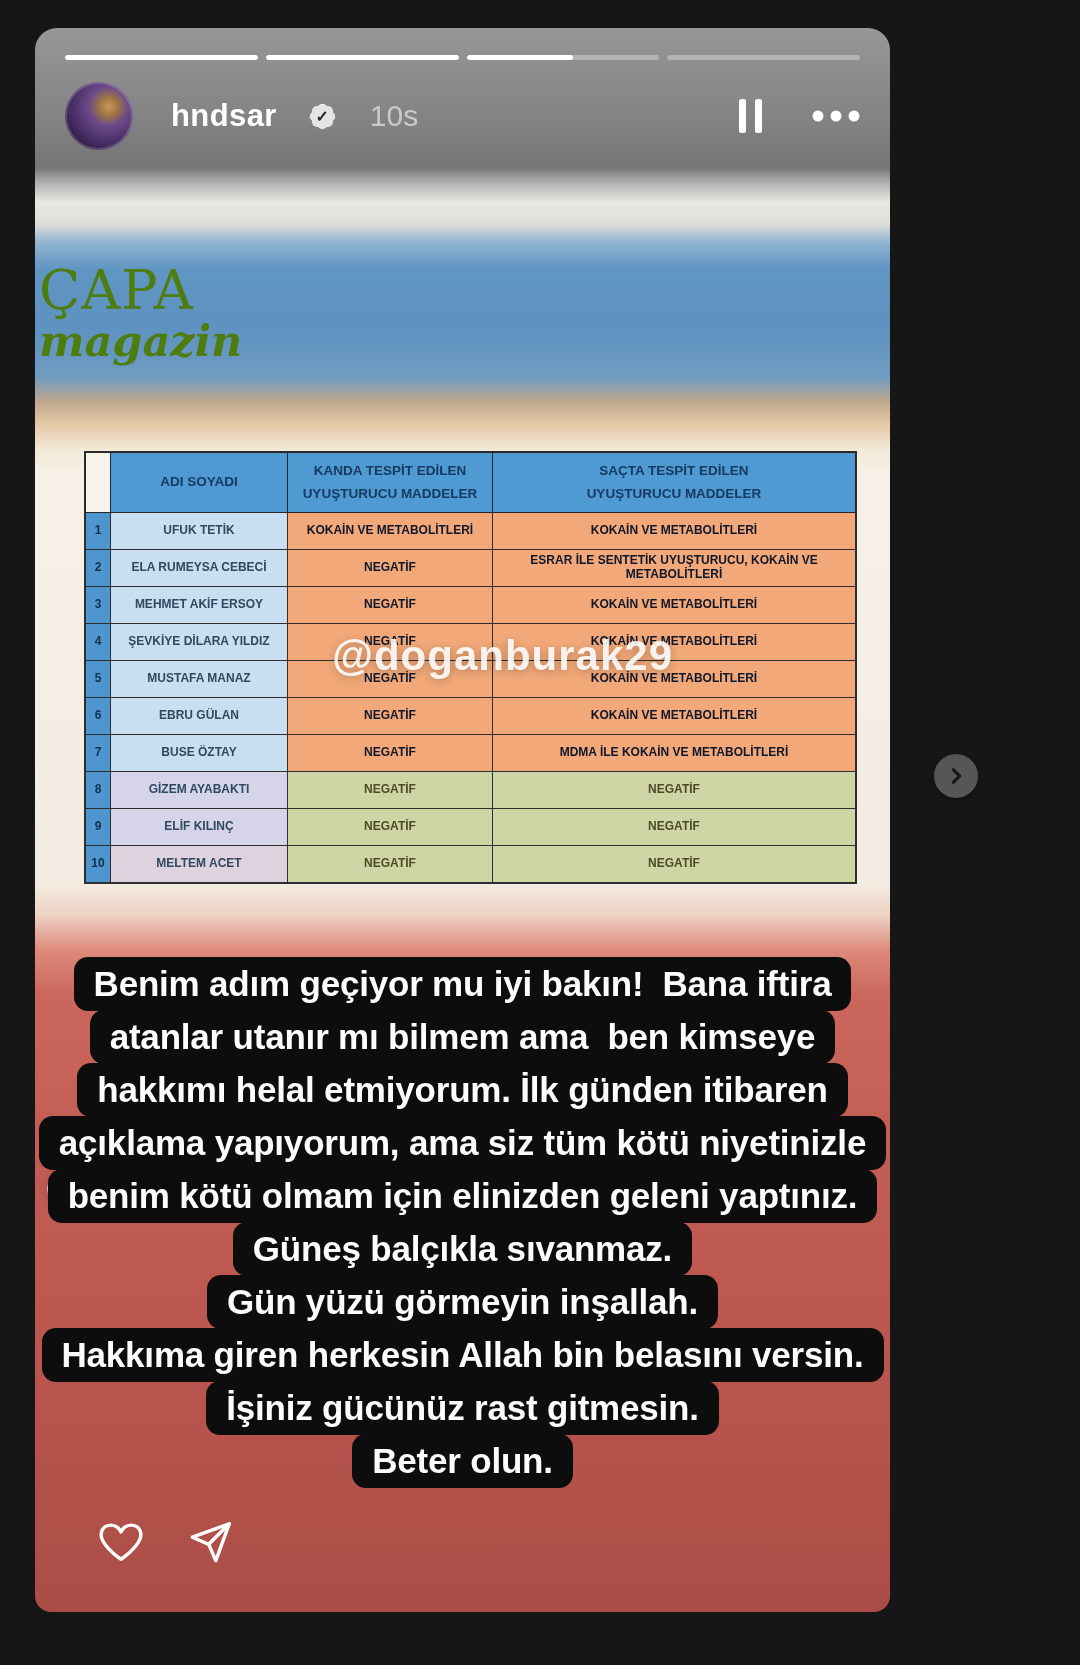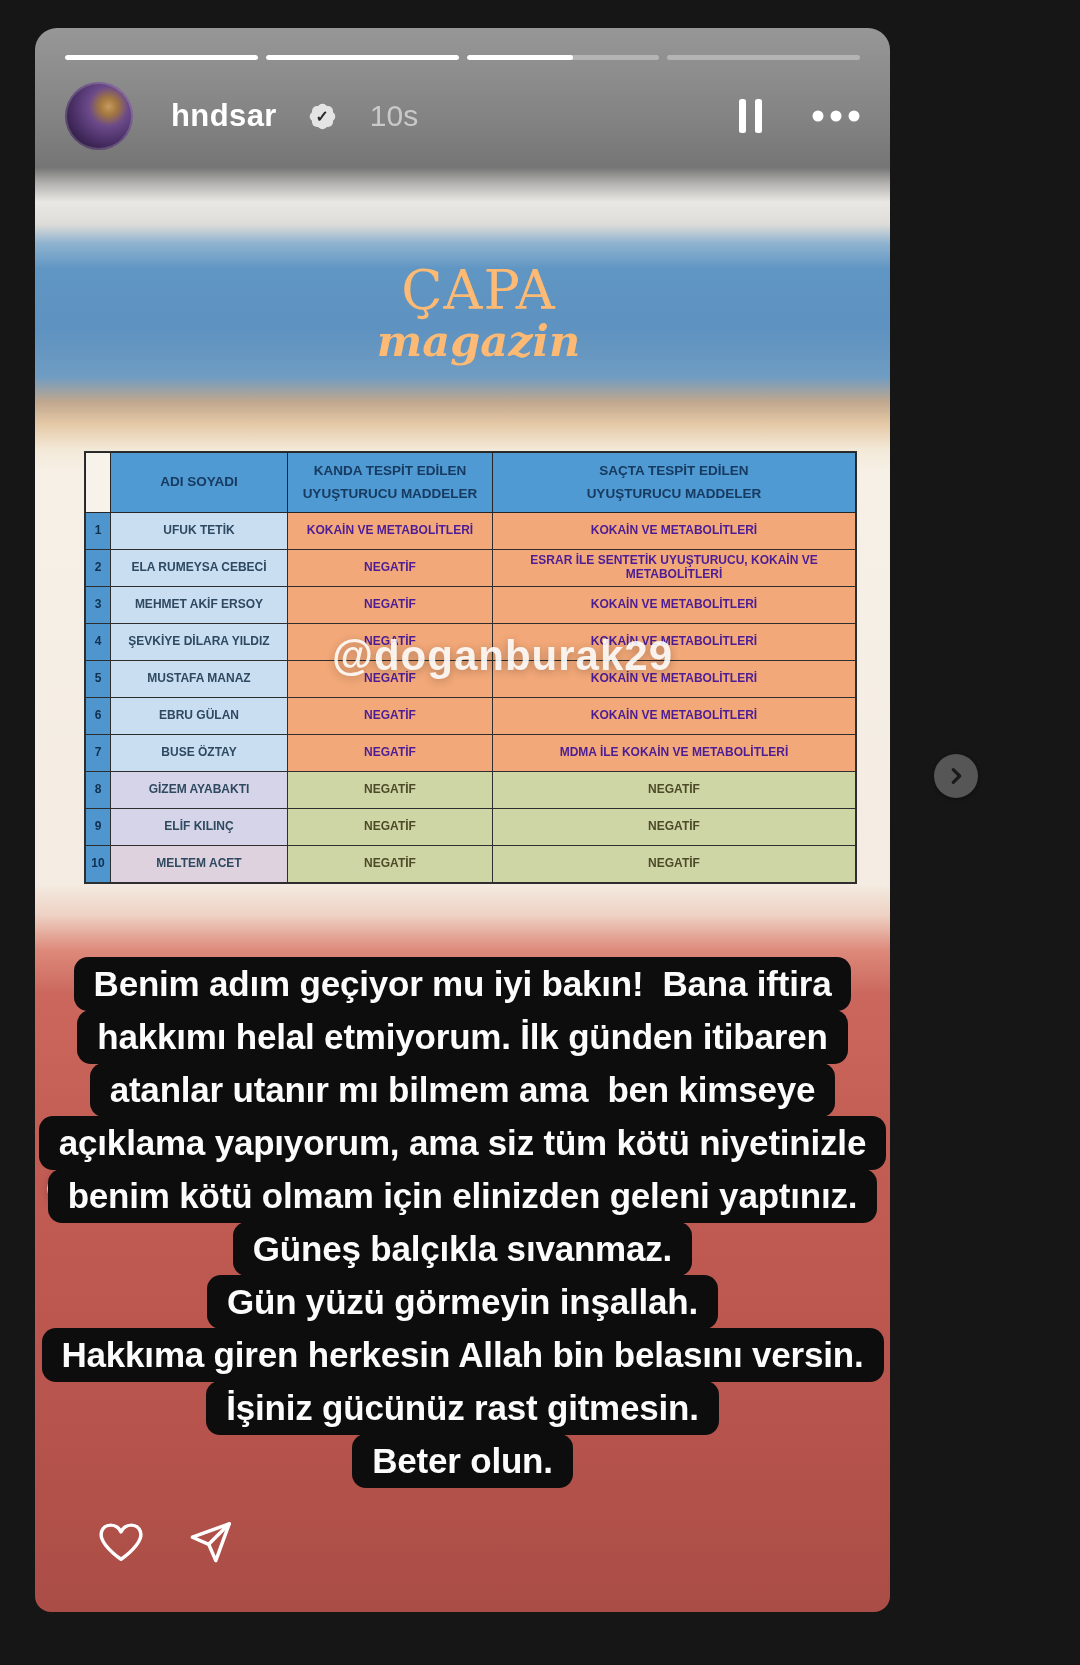--- a/index.html
+++ b/index.html
@@ -42,42 +42,42 @@
   .badge { width:27px; height:27px; margin-left:11px; position:relative; flex:none; }
   .badge::before, .badge::after { content:""; position:absolute; inset:3px; background:#e4e4e4; border-radius:5px; }
   .badge::before { transform:rotate(45deg); }
   .badge-check { position:absolute; inset:0; z-index:1; display:flex; align-items:center; justify-content:center; }
   .badge-check::before { content:"✓"; color:#2b2b2b; font-size:16px; font-weight:700; }
   .timestamp { margin-left:13px; color:#c9c9c9; font-size:30px; }
   .controls { margin-left:auto; display:flex; align-items:center; gap:46px; }
   .pause-btn, .more-btn { display:flex; align-items:center; cursor:pointer; }
 
   
-  .magazine-logo { position:absolute; top:236px; left:16px; width:100%; text-align:center; z-index:2; color:#fdba74; }
+  .magazine-logo { position:absolute; top:236px; left:4px; width:100%; z-index:2; color:#4d7c0f; }
   .logo-main { font-family:"DejaVu Serif", serif; font-size:54px; letter-spacing:1px; line-height:1; }
   .logo-sub  { font-family:"DejaVu Serif", serif; font-style:italic; font-weight:700; font-size:43px; line-height:1; margin-top:2px; }
 
   
   .report-table {
     position:absolute; left:50px; top:424px; width:770px; z-index:2;
     border-collapse:collapse; table-layout:fixed;
     box-shadow:0 0 0 1px #2e2e2e;
   }
   .report-table th {
     background:#4f9ad2; color:#173a60; font-size:13.5px; font-weight:700;
     border:1px solid #262626; height:60px; line-height:1.7; white-space:pre-line; padding:0 2px;
   }
   .report-table th.col-no { background:#f7f3ea; }
   .report-table td {
     border:1px solid #2e2e2e; height:37px; text-align:center;
     font-weight:700; font-size:12px; line-height:1.15; color:#3d3d3d; padding:0 4px;
   }
   .report-table td.no   { background:#4f96cf; color:#10304f; }
   .report-table td.name { background:#c9def1; color:#2e4960; }
-  .tone-orange td.cell  { background:#f2a878; color:#4c1d95; }
+  .tone-orange td.cell  { background:#f2a878; color:#0f172a; }
   .tone-green  td.cell  { background:#cfd6a5; color:#4c4a28; }
   .name-lav  td.name    { background:#d6d4e8;margin-left:7px; }
   .name-pink td.name    { background:#ded2de; }
 
   .watermark {
     position:absolute; top:604px; left:0; width:100%; text-align:center; z-index:3;
     color:rgba(255,255,255,0.88); font-size:42px; font-weight:600; letter-spacing:1px;
     text-shadow:0 2px 8px rgba(0,0,0,0.25);
     margin-left:40px;
   }
@@ -243,22 +243,22 @@
           <td class="cell">NEGATİF</td>
         </tr>
       </tbody>
   </table>
 
   <div class="watermark">@doganburak29</div>
   <div class="mention">@ca</div>
 
   <div class="story-text">
       <div class="line">Benim adım geçiyor mu iyi bakın!  Bana iftira</div>
+      <div class="line">atanlar utanır mı bilmem ama  ben kimseye</div>
       <div class="line">hakkımı helal etmiyorum. İlk günden itibaren</div>
-      <div class="line">atanlar utanır mı bilmem ama  ben kimseye</div>
       <div class="line">açıklama yapıyorum, ama siz tüm kötü niyetinizle</div>
       <div class="line">benim kötü olmam için elinizden geleni yaptınız.</div>
       <div class="line">Güneş balçıkla sıvanmaz.</div>
       <div class="line">Gün yüzü görmeyin inşallah.</div>
       <div class="line">Hakkıma giren herkesin Allah bin belasını versin.</div>
       <div class="line">İşiniz gücünüz rast gitmesin.</div>
       <div class="line">Beter olun.</div>
     </div>
 
   <div class="footer">

